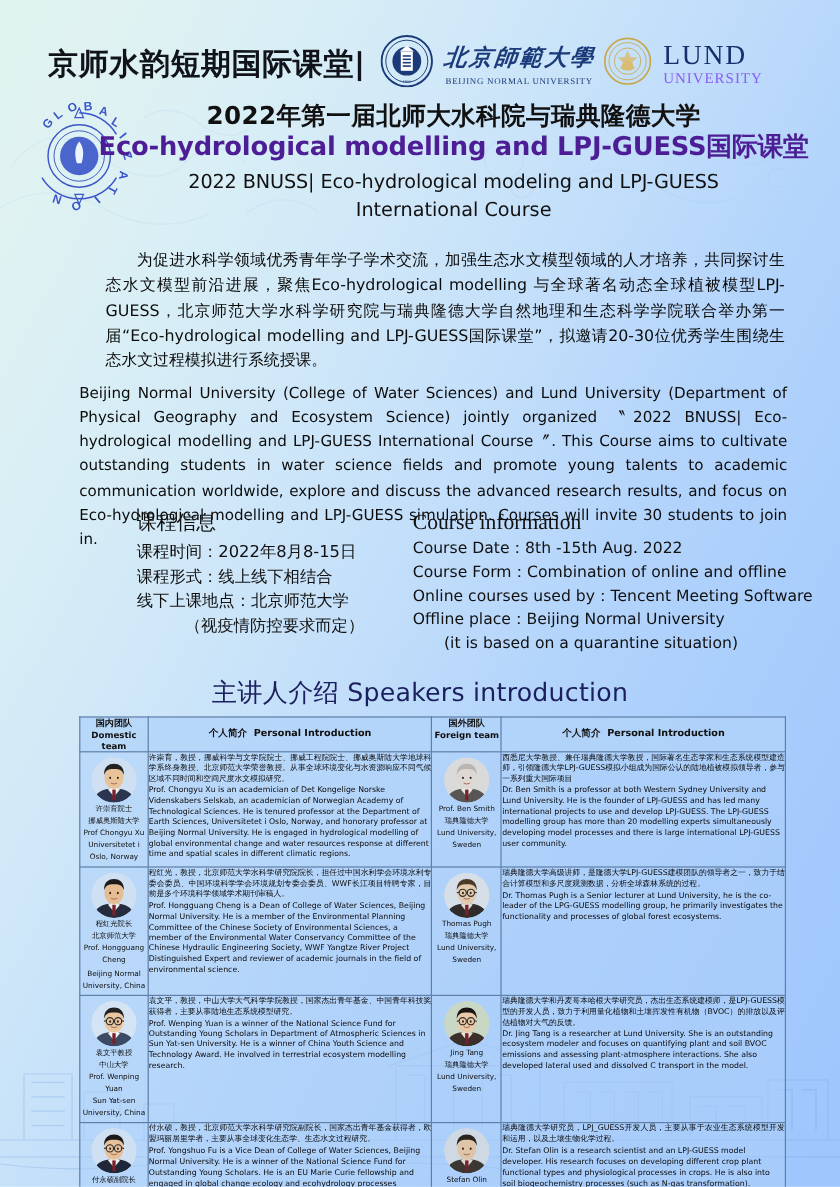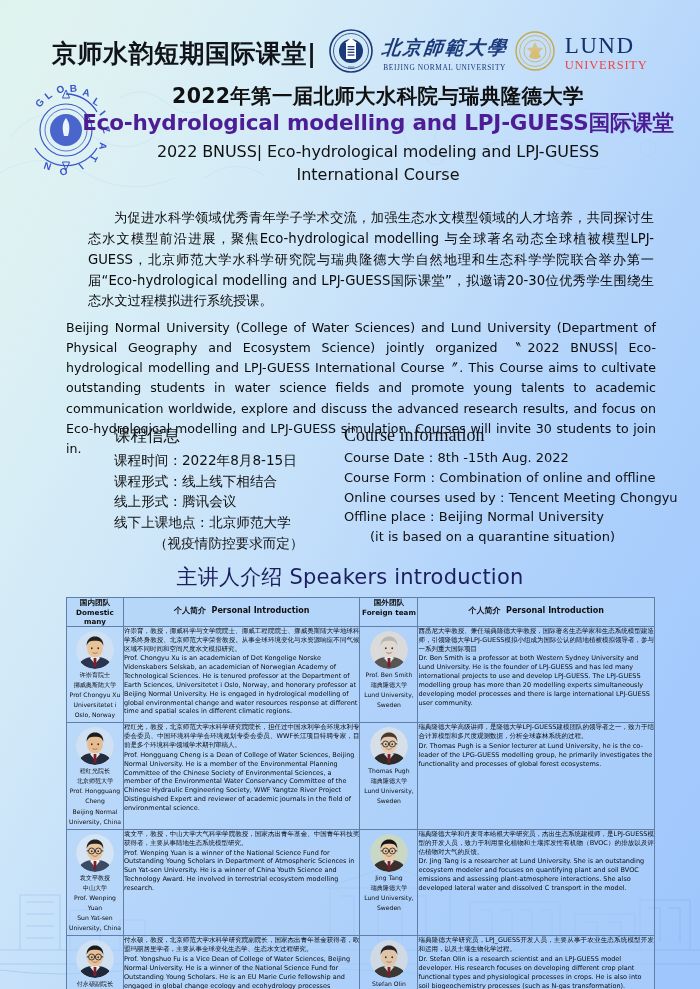--- a/index.html
+++ b/index.html
@@ -14,21 +14,21 @@
         #cfe7f8 34%, #c2defa 48%, #b3d4fb 62%,
         #a9cefc 76%, #a3c9fd 88%, #9fc6fd 100%);
   }
   
   .wm { position:absolute; pointer-events:none; opacity:.20; }
   .wm svg { display:block; }
 
   
   .header {
     position:absolute; left:0; top:22px; width:700px; height:62px;
-    display:flex; align-items:center; padding-left:52px;
+    display:flex; align-items:center; padding-left:40px;
   }
   .hdr-cn {
     font-family:"DejaVu Sans",sans-serif;
     font-size:25px; font-weight:700; color:#10131a; letter-spacing:.5px;
     white-space:nowrap;
   }
   .logos { display:flex; align-items:center; margin-left:12px; gap:7px; }
   .bnu-seal, .lund-seal { flex:0 0 auto; }
   .bnu-word { display:flex; flex-direction:column; align-items:center; margin-left:2px;}
   .bnu-cn {
@@ -36,21 +36,21 @@
     font-size:19px; color:#1b3a7a; letter-spacing:2px; white-space:nowrap;
     transform:skewX(-6deg);
   }
   .bnu-en {
     font-family:"Liberation Serif",serif; font-size:7.4px; color:#1b3a7a;
     letter-spacing:.6px; white-space:nowrap; margin-top:2px;
   }
   .lund-word { display:flex; flex-direction:column; margin-left:3px;justify-content:flex-end; }
   .lund-1 { font-family:"Liberation Serif",serif; font-size:23px; color:#15306b;
             letter-spacing:1.5px; line-height:1; }
-  .lund-2 { font-family:"Liberation Serif",serif; font-size:12.5px; color:#ef4444;
+  .lund-2 { font-family:"Liberation Serif",serif; font-size:12.5px; color:#8b5cf6;
             letter-spacing:.8px; line-height:1.2; margin-top:1px;}
 
   
   .titles { position:absolute; left:0; top:84px; width:700px; text-align:center;margin-left:28px; }
   .t-cn {
     font-family:"DejaVu Sans",sans-serif; font-size:20.5px; font-weight:700;
     color:#111; line-height:1.22; letter-spacing:.3px;
   }
   .t-en1 {
     font-family:"DejaVu Sans",sans-serif; font-size:21.5px; font-weight:700;
@@ -277,42 +277,41 @@
   <div class="t-en3">International Course</div>
 </div>
 
 <div class="para-cn">为促进水科学领域优秀青年学子学术交流，加强生态水文模型领域的人才培养，共同探讨生态水文模型前沿进展，聚焦Eco-hydrological modelling 与全球著名动态全球植被模型LPJ-GUESS，北京师范大学水科学研究院与瑞典隆德大学自然地理和生态科学学院联合举办第一届“Eco-hydrological modelling and LPJ-GUESS国际课堂”，拟邀请20-30位优秀学生围绕生态水文过程模拟进行系统授课。</div>
 <div class="para-en">Beijing Normal University (College of Water Sciences) and Lund University (Department of Physical Geography and Ecosystem Science) jointly organized  〝2022 BNUSS| Eco-hydrological modelling and LPJ-GUESS International Course〞. This Course aims to cultivate outstanding students in water science fields and promote young talents to academic communication worldwide, explore and discuss the advanced research results, and focus on Eco-hydrological modelling and LPJ-GUESS simulation. Courses will invite 30 students to join in.</div>
 
 <div class="info-cn">
   <div class="info-h-cn">课程信息</div>
   <div class="info-row">课程时间：2022年8月8-15日</div>
   <div class="info-row">课程形式：线上线下相结合</div>
-  <div class="info-row">线上形式：腾讯会议</div>
   <div class="info-row">线下上课地点：北京师范大学</div>
   <div class="info-row indent">（视疫情防控要求而定）</div>
 </div>
 
 <div class="info-en">
   <div class="info-h-en">Course information</div>
   <div class="info-row en">Course Date：8th -15th Aug. 2022</div>
   <div class="info-row en">Course Form：Combination of online and offline</div>
-  <div class="info-row en">Online courses used by：Tencent Meeting Chongyu</div>
+  <div class="info-row en">Online courses used by：Tencent Meeting Software</div>
   <div class="info-row en">Offline place：Beijing Normal University</div>
   <div class="info-row en indent-en">(it is based on a quarantine situation)</div>
 </div>
 
 <div class="sp-head">主讲人介绍 Speakers introduction</div>
 
 <table class="tbl">
   <thead>
     <tr>
       <th class="th-cell c-name">
         <div class="th-cn">国内团队</div>
-        <div class="th-en">Domestic many</div>
+        <div class="th-en">Domestic team</div>
       </th>
       <th class="th-cell c-bio">
         <span class="th-inline">个人简介</span>
         <span class="th-inline en">Personal Introduction</span>
       </th>
       <th class="th-cell c-name2">
         <div class="th-cn">国外团队</div>
         <div class="th-en">Foreign team</div>
       </th>
       <th class="th-cell c-bio2">
@@ -530,21 +529,21 @@
               </svg>
             </div>
             <div class="nm">Jing Tang</div>
             <div class="nm">瑞典隆德大学</div>
             <div class="nm">Lund University,</div>
             <div class="nm">Sweden</div>
           </div>
         </td>
         <td class="c-bio2 biocell">
           <div class="bio-cn">瑞典隆德大学和丹麦哥本哈根大学研究员，杰出生态系统建模师，是LPJ-GUESS模型的开发人员，致力于利用量化植物和土壤挥发性有机物（BVOC）的排放以及评估植物对大气的反馈。</div>
-          <div class="bio-en">Dr. Jing Tang is a researcher at Lund University. She is an outstanding ecosystem modeler and focuses on quantifying plant and soil BVOC emissions and assessing plant-atmosphere interactions. She also developed lateral water and dissolved C transport in the model.</div>
+          <div class="bio-en">Dr. Jing Tang is a researcher at Lund University. She is an outstanding ecosystem modeler and focuses on quantifying plant and soil BVOC emissions and assessing plant-atmosphere interactions. She also developed lateral used and dissolved C transport in the model.</div>
         </td>
       </tr>
       <tr>
         <td class="c-name">
           <div class="namecell">
             <div class="avatar">
               <svg width="38" height="38" viewBox="0 0 38 38">
                 <defs>
                   <clipPath id="cdomestic3">
                     <circle cx="19" cy="19" r="19"></circle>

